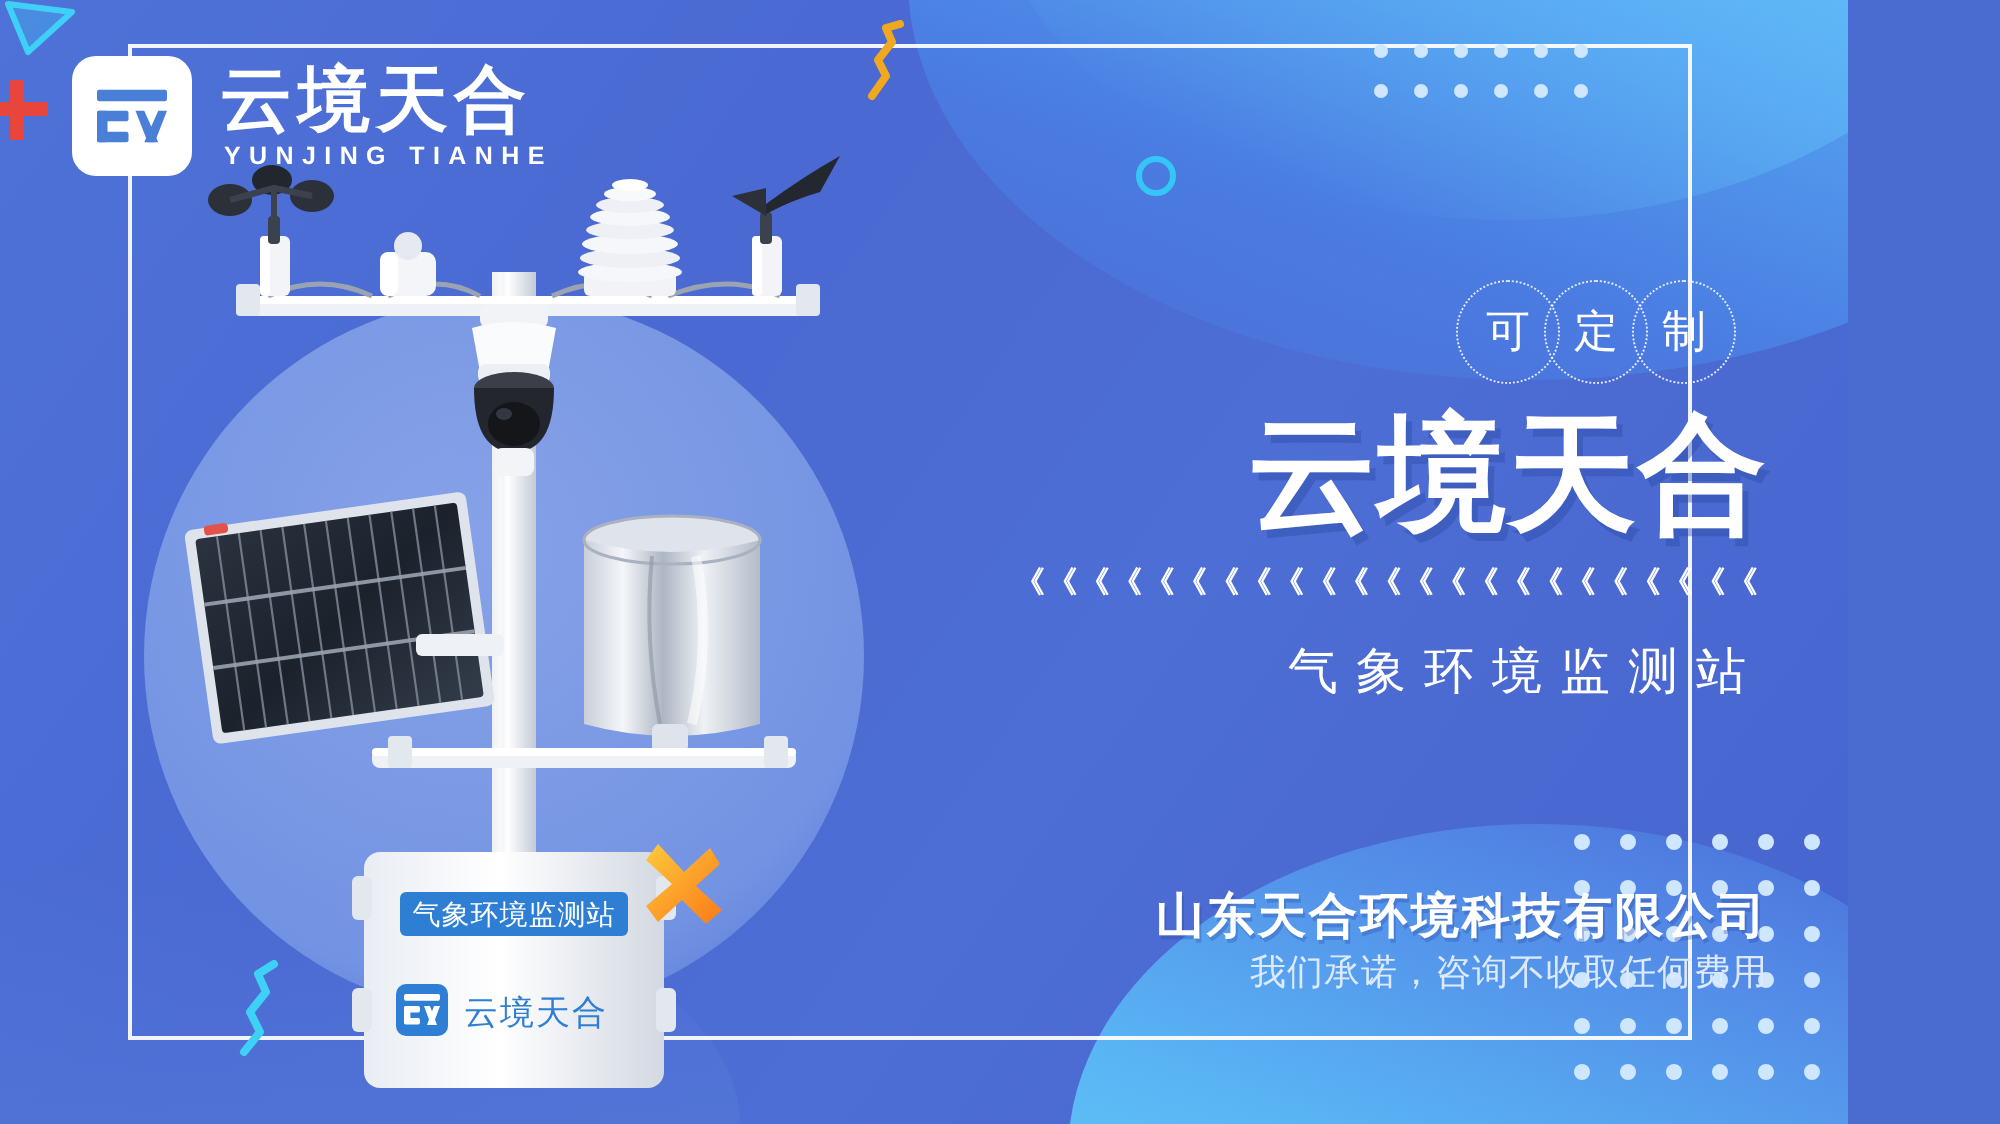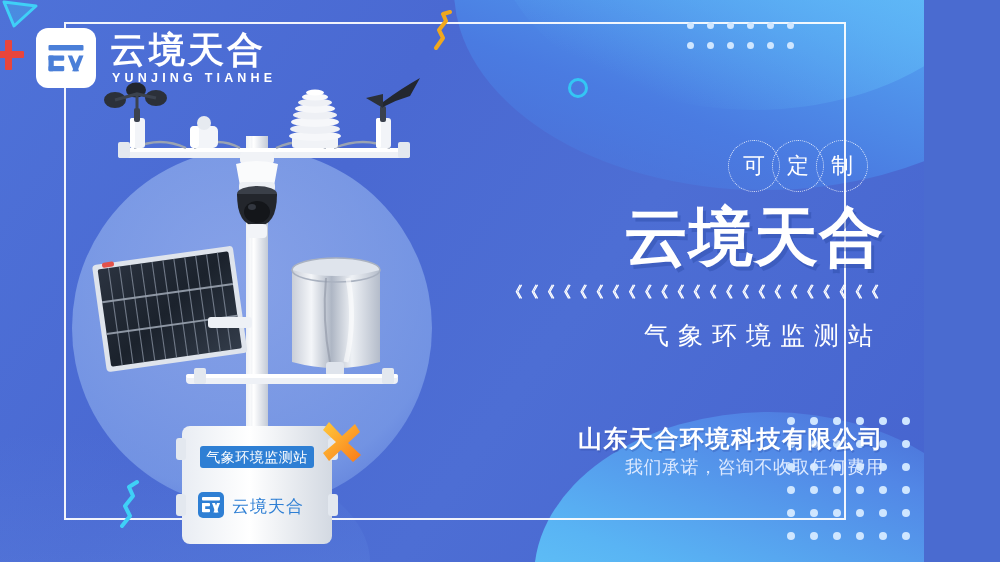--- a/index.html
+++ b/index.html
@@ -103,21 +103,21 @@
     display:flex; gap:1px; margin-top:10px; margin-right:4px;
     color:#fff; font-size:15px; line-height:1; white-space:nowrap;
     letter-spacing:1.2px; font-weight:bold;
   }
   .subhead {
     color:#fff; font-size:25px; letter-spacing:9px; margin-top:20px;
     white-space:nowrap; padding-right:2px;
   }
   .company {
     color:#fff; font-size:24px; font-weight:bold; letter-spacing:1.5px;
-    margin-top:71px; white-space:nowrap;
+    margin-top:90px; white-space:nowrap;
     text-shadow:1px 2px 0 rgba(40,70,160,.3);
   }
   .promise {
     color:#dce9ff; font-size:18px; letter-spacing:.5px; 
     white-space:nowrap;
   }
 
   
   .dotgrid { position:absolute; display:grid; z-index:6; }
   .dotgrid span { border-radius:50%; background:#cfe6ff; display:block; }

